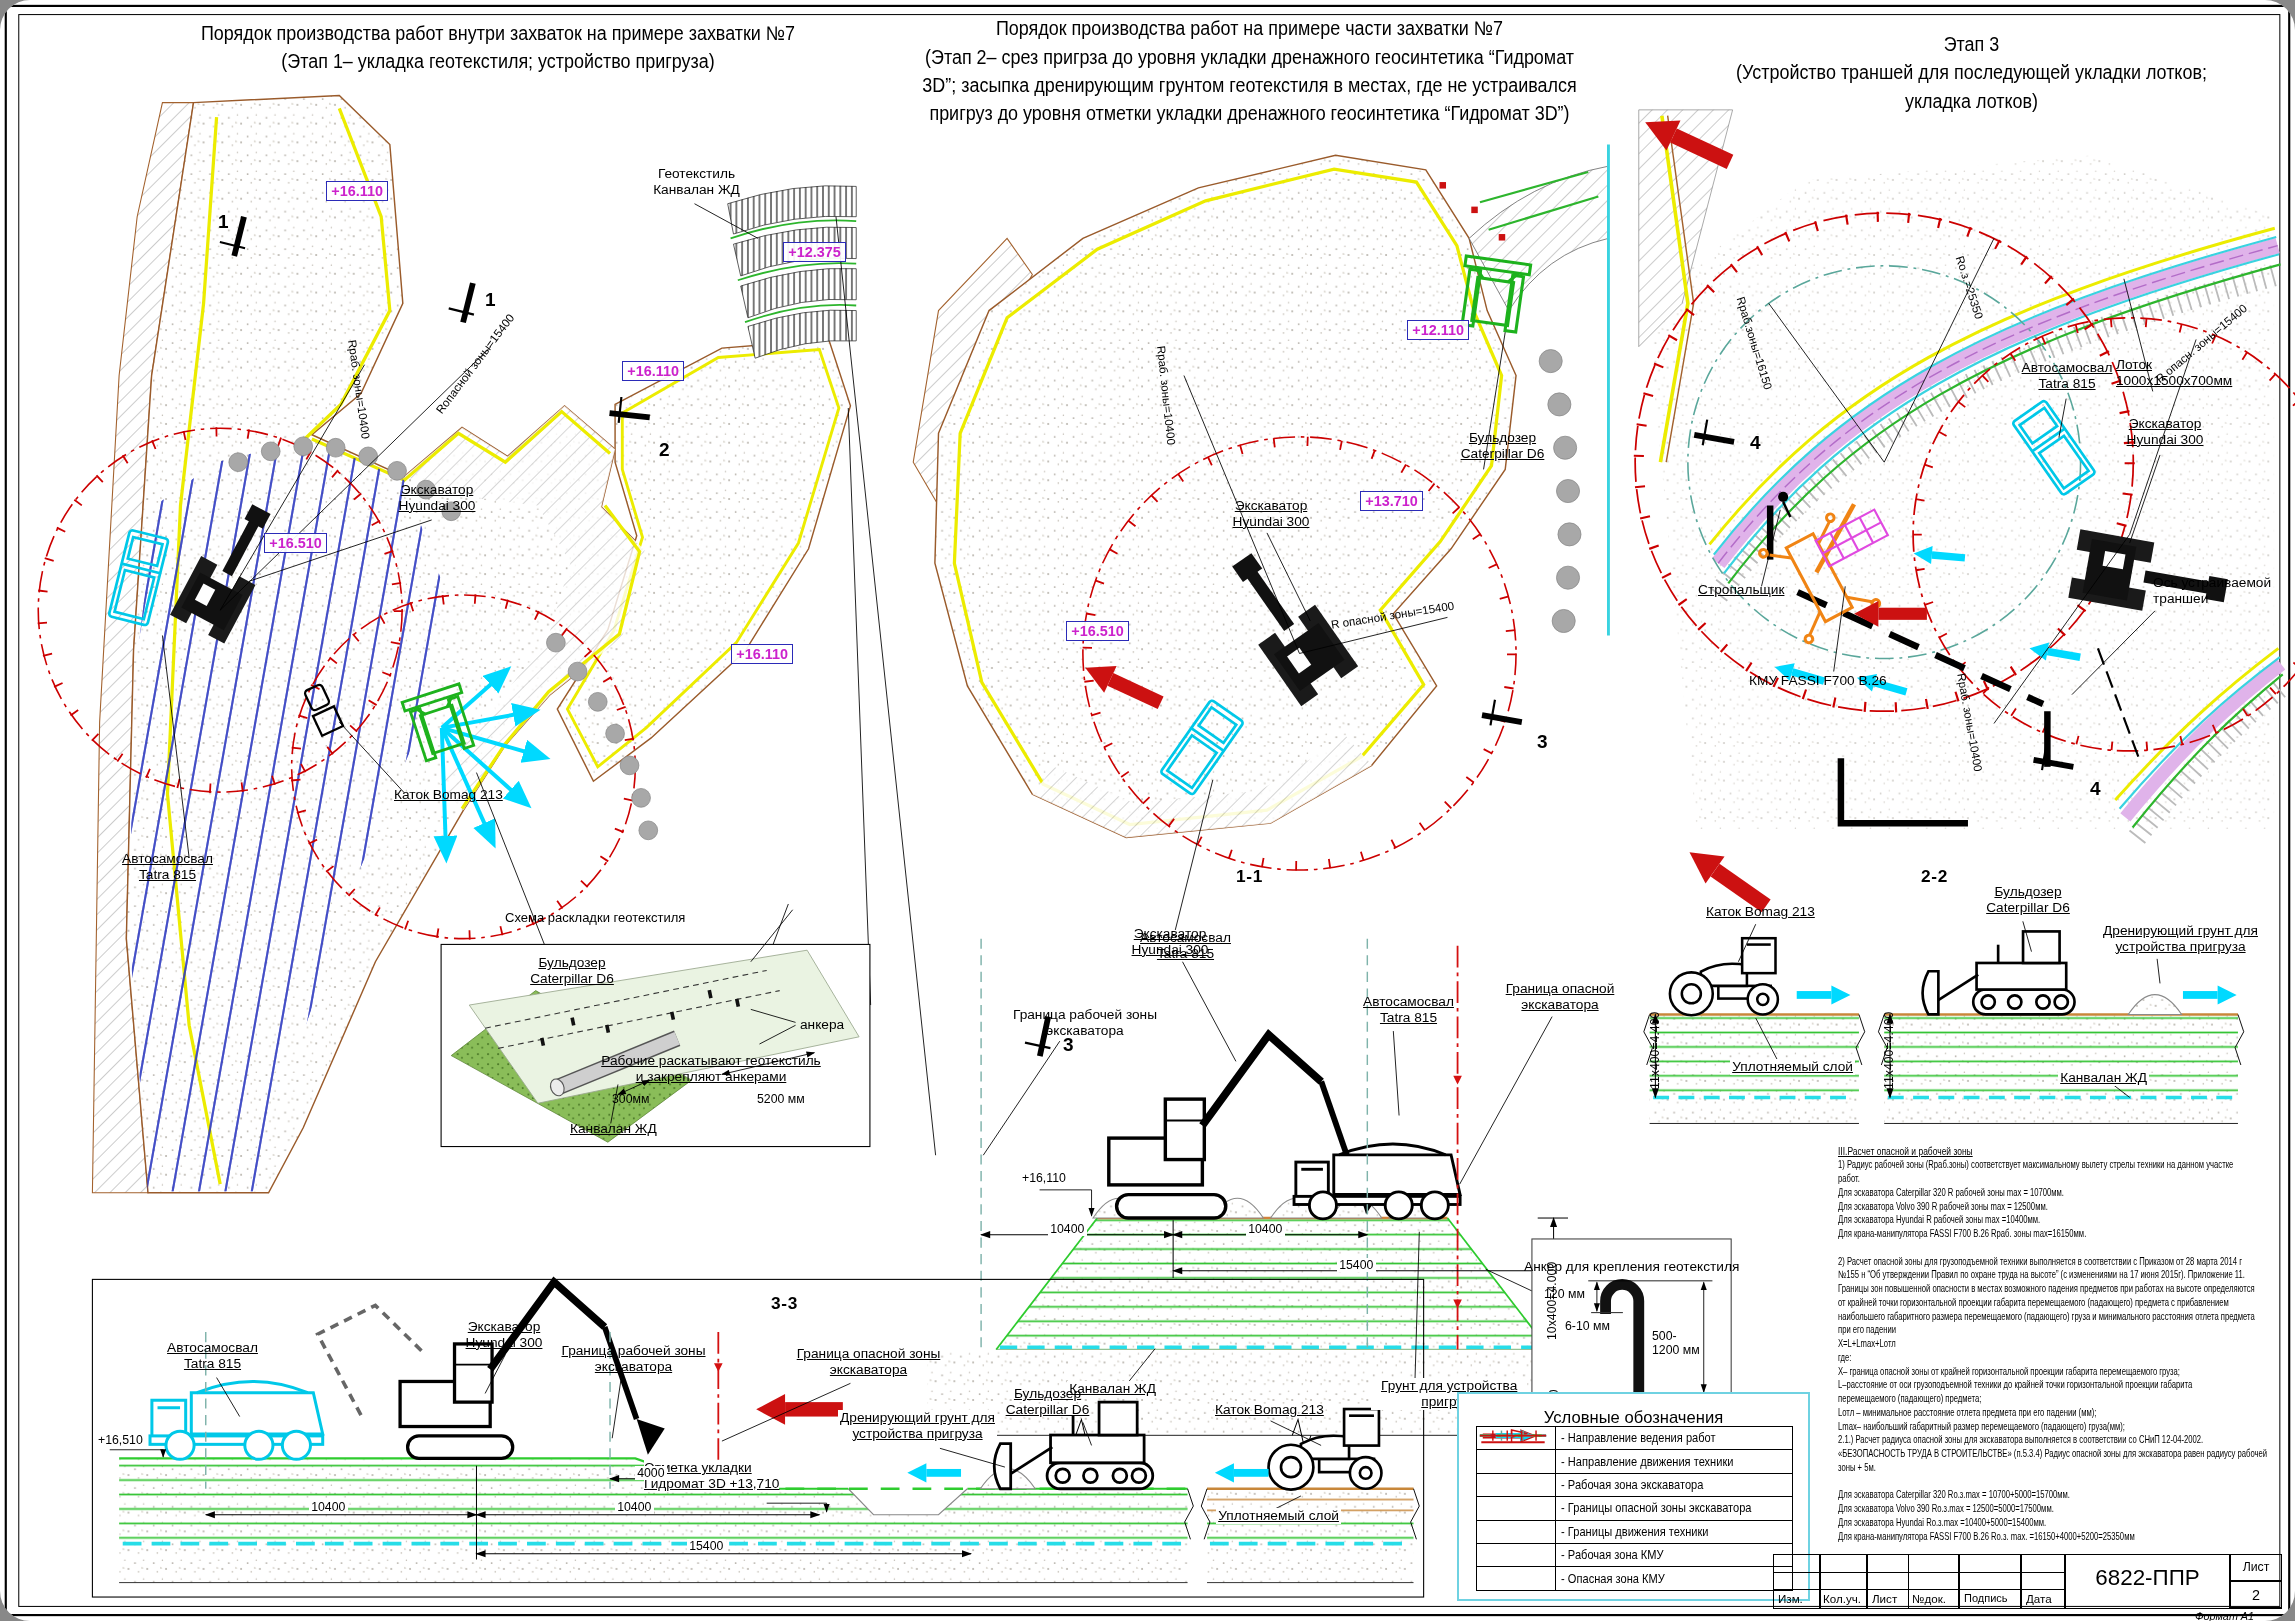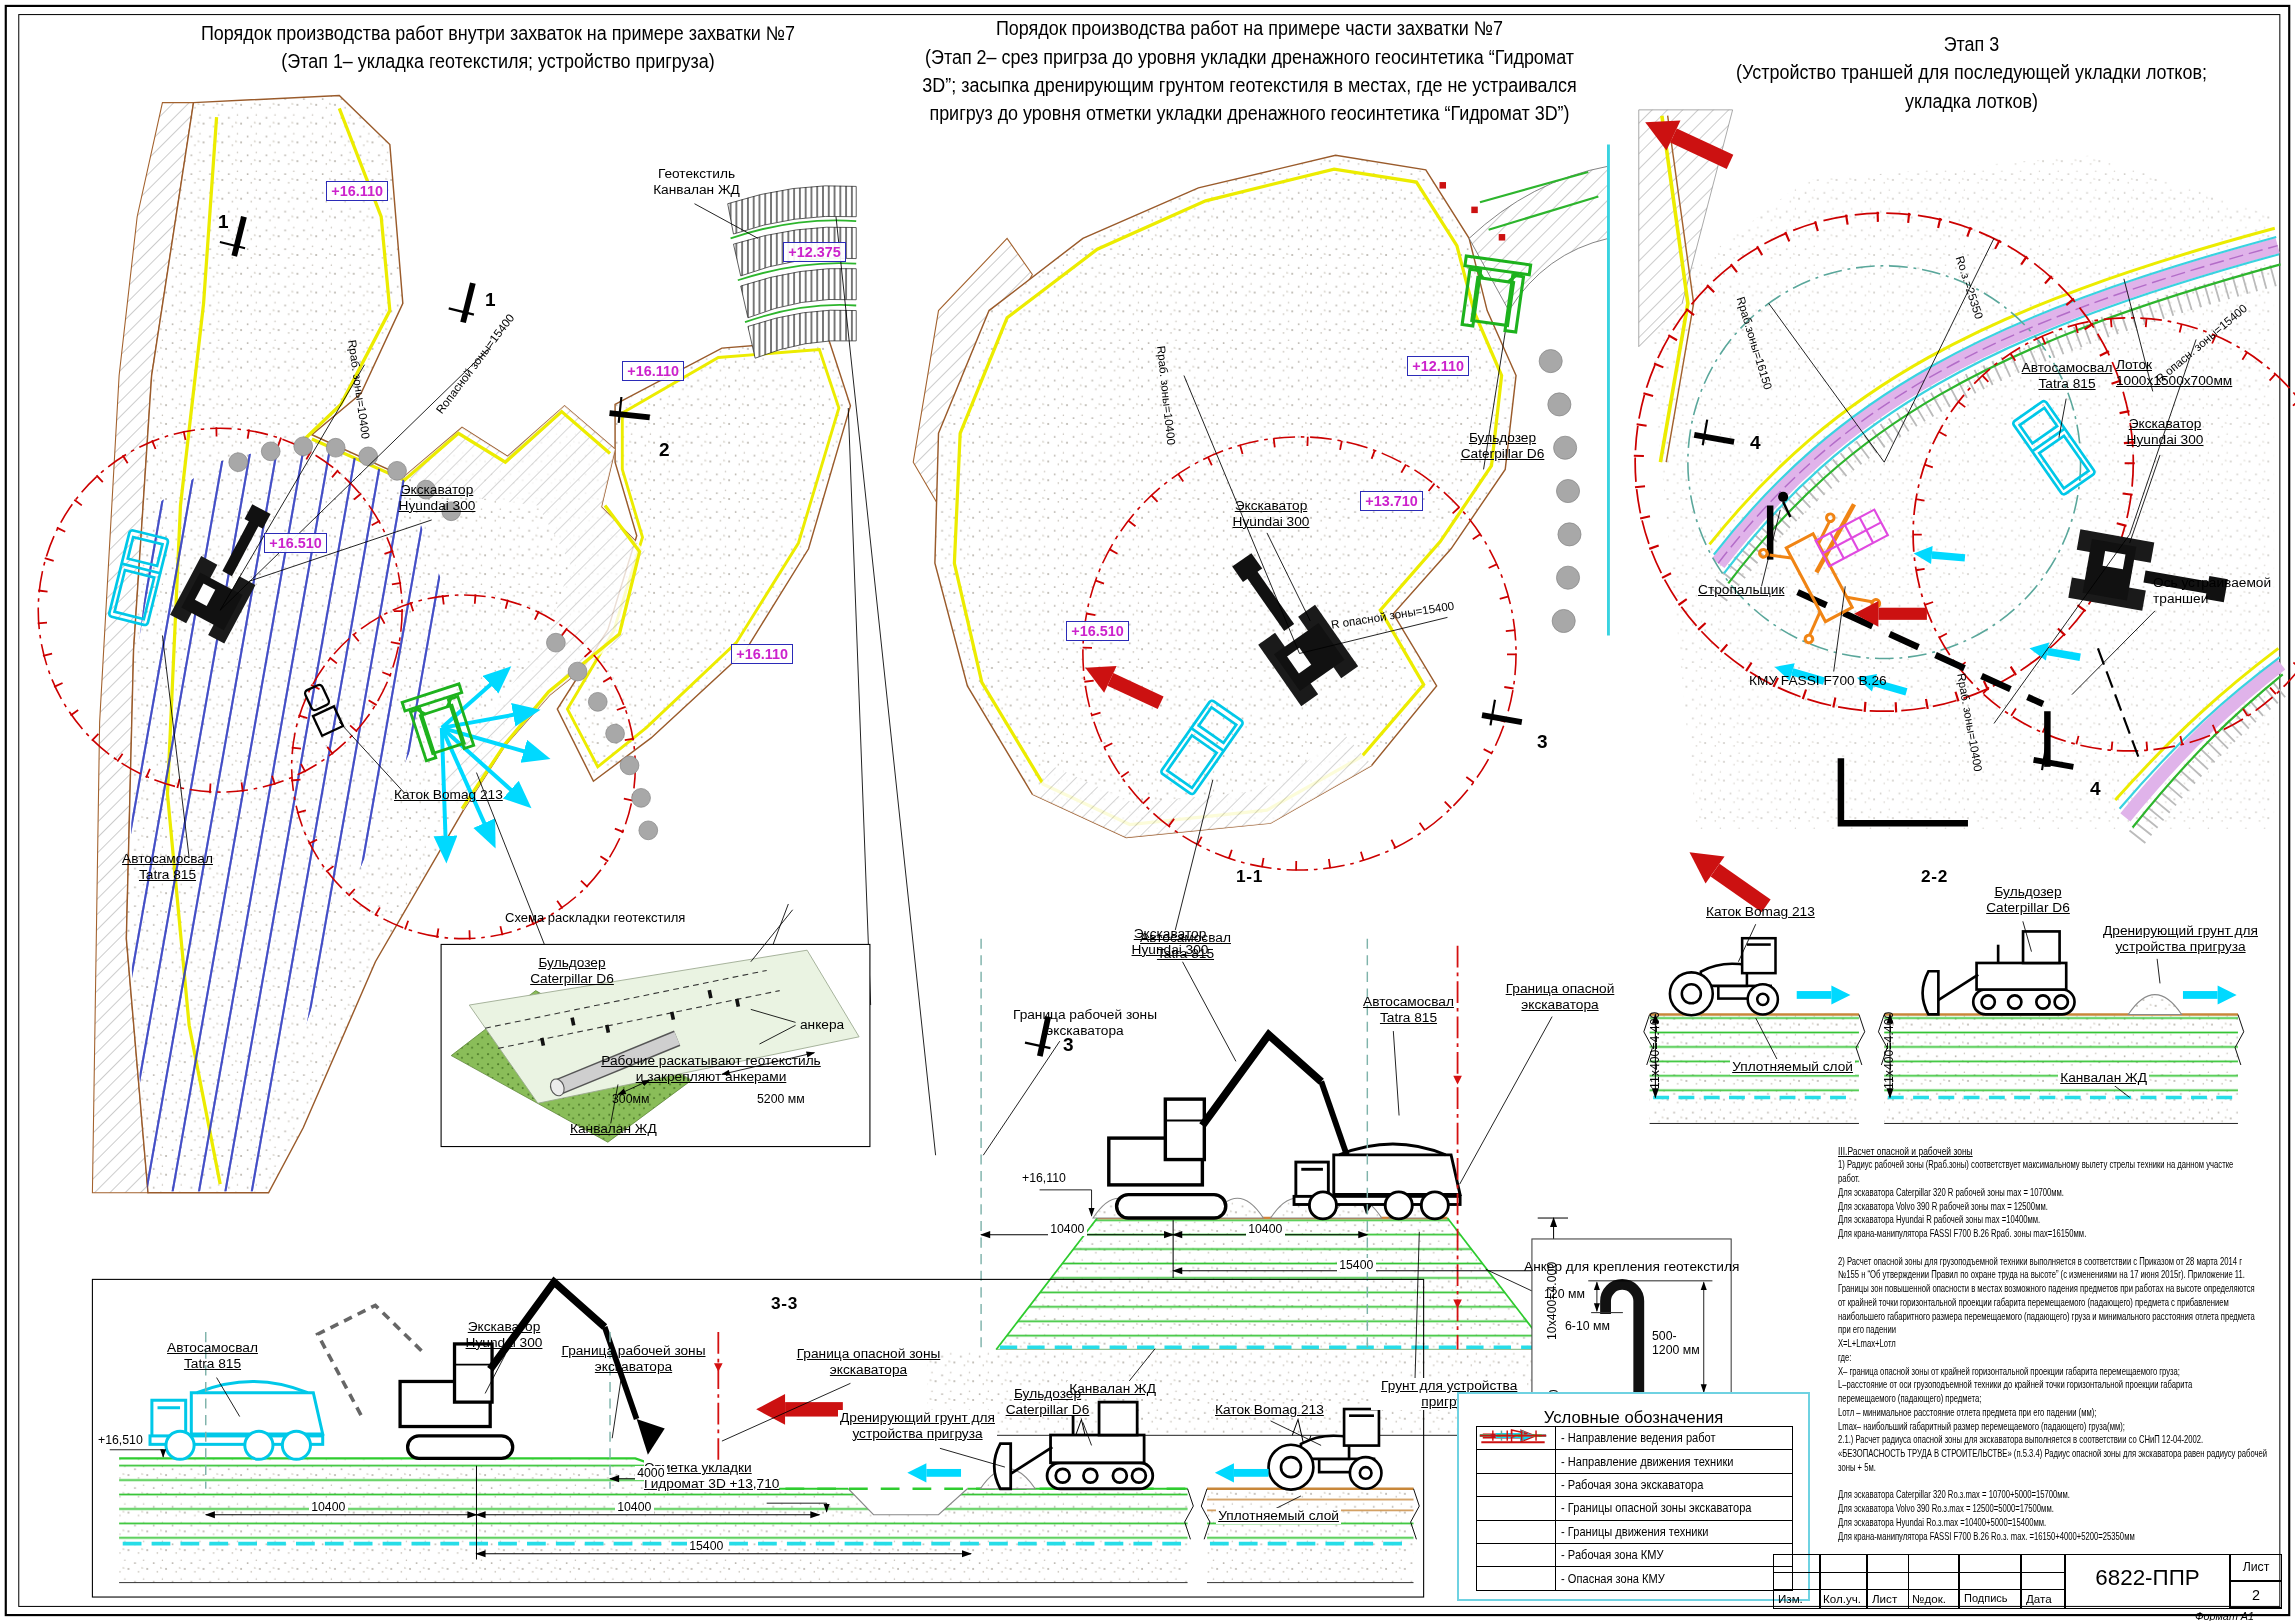--- a/index.html
+++ b/index.html
@@ -1,17 +1,17 @@
 <!DOCTYPE html>
 <html style="font-size:11.6px"><head>
 <meta charset="utf-8">
 <style>
   html,body{margin:0;padding:0;background:#888;}
   .sheet{position:relative;width:2295px;height:1621px;background:#fff;overflow:hidden;
-         font-family:"Liberation Sans",sans-serif;color:#000;}
+         font-family:"Liberation Sans",sans-serif;color:#000;border-radius:30px;}
   svg{position:absolute;left:0;top:0;}
   .lbl{position:absolute;font-size:13.7px;line-height:1.15;white-space:pre-line;transform-origin:0 0;}
   .u{text-decoration:underline;}
   .c{text-align:center;}
   .wbg{background:#fff;padding:0 2.2px;}
   .dim{font-size:12.3px;}
   .small{font-size:11.6px;}
   .elev{position:absolute;border:1.4px solid #2b2bb8;color:#cc22cc;background:rgba(255,255,255,.92);
         font-weight:bold;font-size:14.4px;padding:0 4.3px;line-height:1.25;}
   .title{position:absolute;font-size:19.5px;line-height:1.45;text-align:center;white-space:pre-line;
@@ -579,21 +579,21 @@
 <div class="secnum" style="left:218px;top:211px;">1</div>
 <div class="secnum" style="left:672,top:289px;left:485px;top:289px;">1</div>
 <div class="secnum" style="left:659px;top:439px;">2</div>
 
 <div class="lbl" style="left:505px;top:911px;font-size:13px;">Схема раскладки геотекстиля</div>
 <div class="lbl" style="left:800px;top:1017px;">анкера</div>
 <div class="lbl dim" style="left:612px;top:1092px;">300мм</div>
 <div class="lbl dim" style="left:757px;top:1092px;">5200 мм</div>
 <div class="lbl u" style="left:570px;top:1121px;">Канвалан ЖД</div>
 
-<div class="elev" style="left:1407px;top:356px;">+12.110</div>
+<div class="elev" style="left:1407px;top:320px;">+12.110</div>
 <div class="elev" style="left:1360px;top:491px;">+13.710</div>
 <div class="elev" style="left:1066px;top:621px;">+16.510</div>
 <div class="lbl c u" style="left:1441px;top:430px;width:123px;">Бульдозер
 Caterpillar D6</div>
 <div class="lbl c u" style="left:1213px;top:498px;width:116px;">Экскаватор
 Hyundai 300</div>
 <div class="lbl small" style="left:1168px;top:345px;transform:rotate(84deg);">Rраб. зоны=10400</div>
 <div class="lbl small" style="left:1330px;top:618px;transform:rotate(-9deg);">R опасной зоны=15400</div>
 <div class="lbl c u" style="left:1126px;top:930px;width:119px;">Автосамосвал
 Tatra 815</div>

